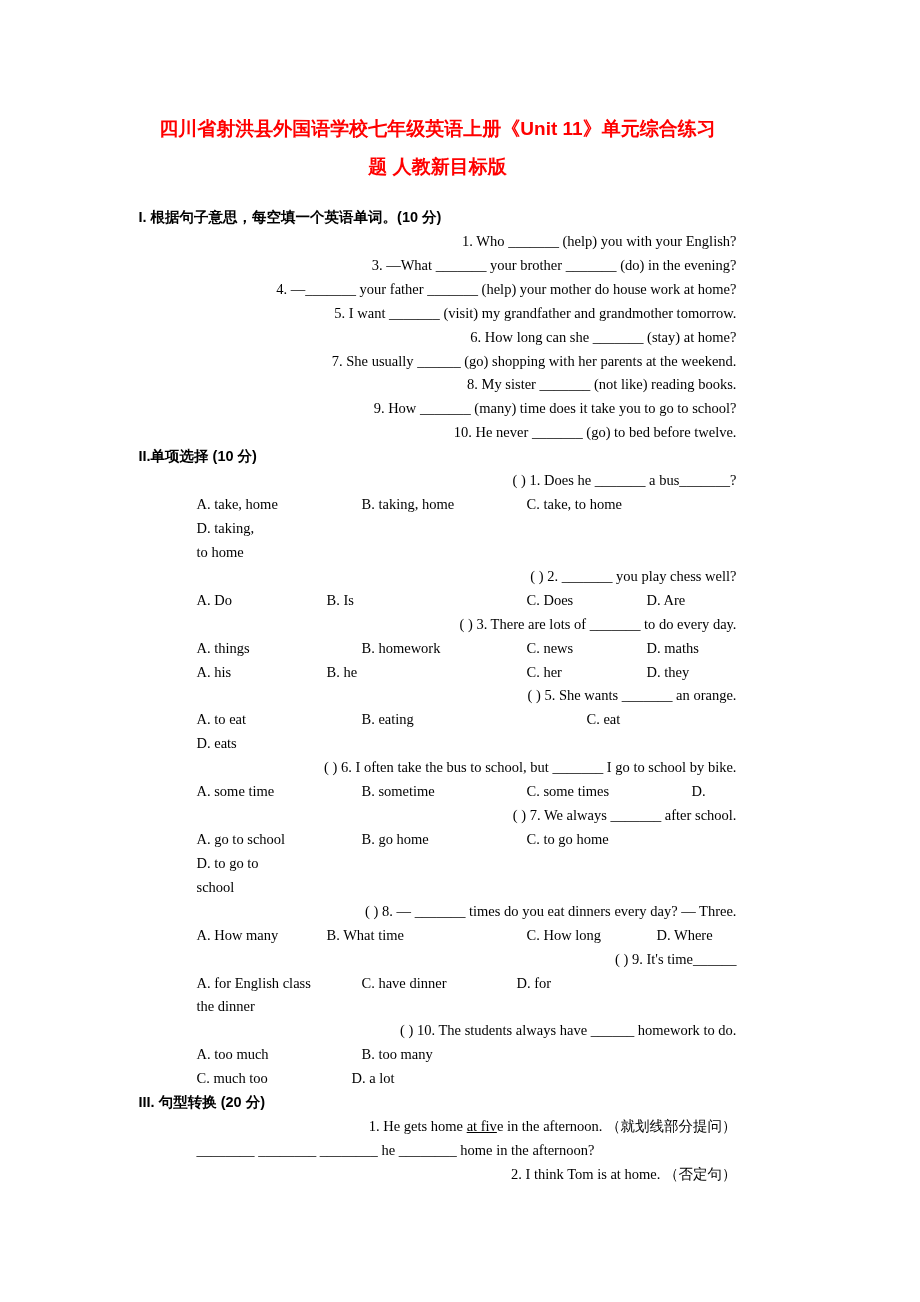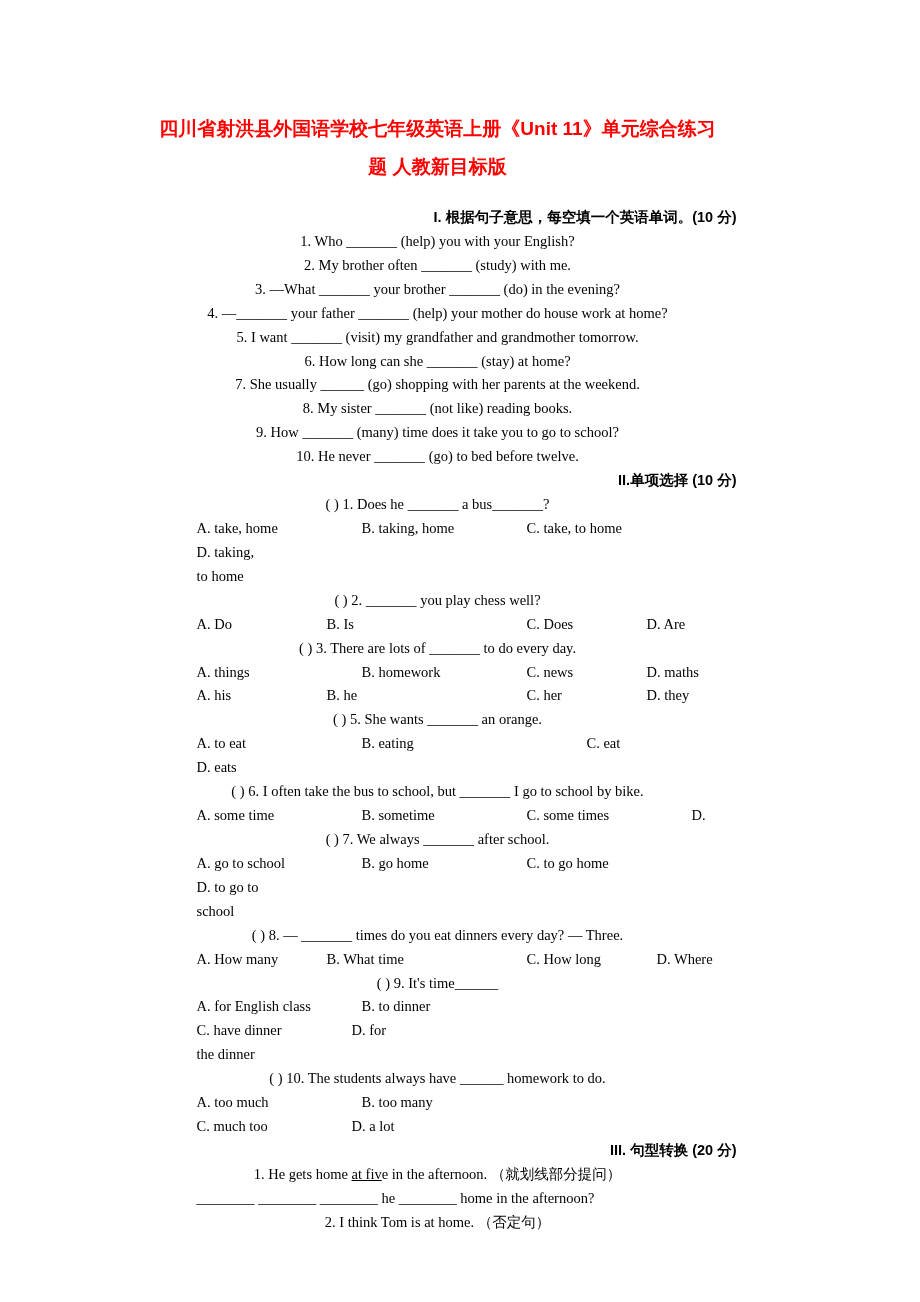--- a/index.html
+++ b/index.html
@@ -23,24 +23,23 @@
     font-family: "SimHei", "黑体", sans-serif;
     font-weight: bold;
     font-size: 19px;
     text-align: center;
     margin: 0 0 20px 0;
     line-height: 2;
   }
   .section-head {
     font-family: "SimHei", "黑体", sans-serif;
     font-weight: bold;
-    text-align: right;
   }
   .q-line {
-    text-align: center;
+    text-align: right;
   }
   .opt-line {
     padding-left: 58px;
     display: flex;
     flex-wrap: wrap;
   }
   .opt-line .opt { display: inline-block; }
   .answer-line {
     padding-left: 58px;
   }
@@ -51,21 +50,20 @@
 
 <div class="page">
 
   <div class="title-red">
     <div>四川省射洪县外国语学校七年级英语上册《Unit 11》单元综合练习</div>
     <div>题 人教新目标版</div>
   </div>
 
   <div class="section-head">I. 根据句子意思，每空填一个英语单词。(10 分)</div>
   <div class="q-line">1. Who _______ (help) you with your English?</div>
-  <div class="q-line">2. My brother often _______ (study) with me.</div>
   <div class="q-line">3. —What _______ your brother _______ (do) in the evening?</div>
   <div class="q-line">4. —_______ your father _______ (help) your mother do house work at home?</div>
   <div class="q-line">5. I want _______ (visit) my grandfather and grandmother tomorrow.</div>
   <div class="q-line">6. How long can she _______ (stay) at home?</div>
   <div class="q-line">7. She usually ______ (go) shopping with her parents at the weekend.</div>
   <div class="q-line">8. My sister _______ (not like) reading books.</div>
   <div class="q-line">9. How _______ (many) time does it take you to go to school?</div>
   <div class="q-line">10. He never _______ (go) to bed before twelve.</div>
 
   <div class="section-head">II.单项选择 (10 分)</div>
@@ -135,21 +133,20 @@
   <div class="opt-line">
     <span class="opt" style="width:130px">A. How many</span>
     <span class="opt" style="width:200px">B. What time</span>
     <span class="opt" style="width:130px">C. How long</span>
     <span class="opt">D. Where</span>
   </div>
 
   <div class="q-line">(   ) 9. It's time______</div>
   <div class="opt-line">
     <span class="opt" style="width:165px">A. for English class</span>
-    <span class="opt" style="width:225px">B. to dinner</span>
     <span class="opt" style="width:155px">C. have dinner</span>
     <span class="opt">D.  for</span>
   </div>
   <div class="opt-line">
     <span class="opt">the dinner</span>
   </div>
 
   <div class="q-line">(   ) 10. The students always have ______ homework to do.</div>
   <div class="opt-line">
     <span class="opt" style="width:165px">A. too much</span>

